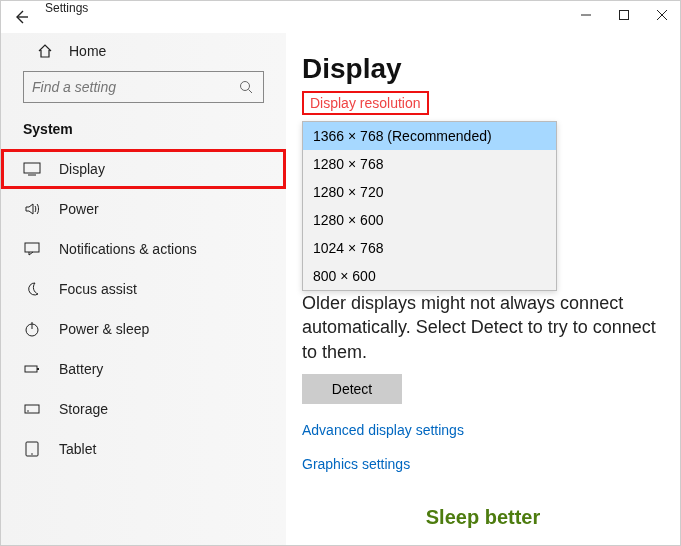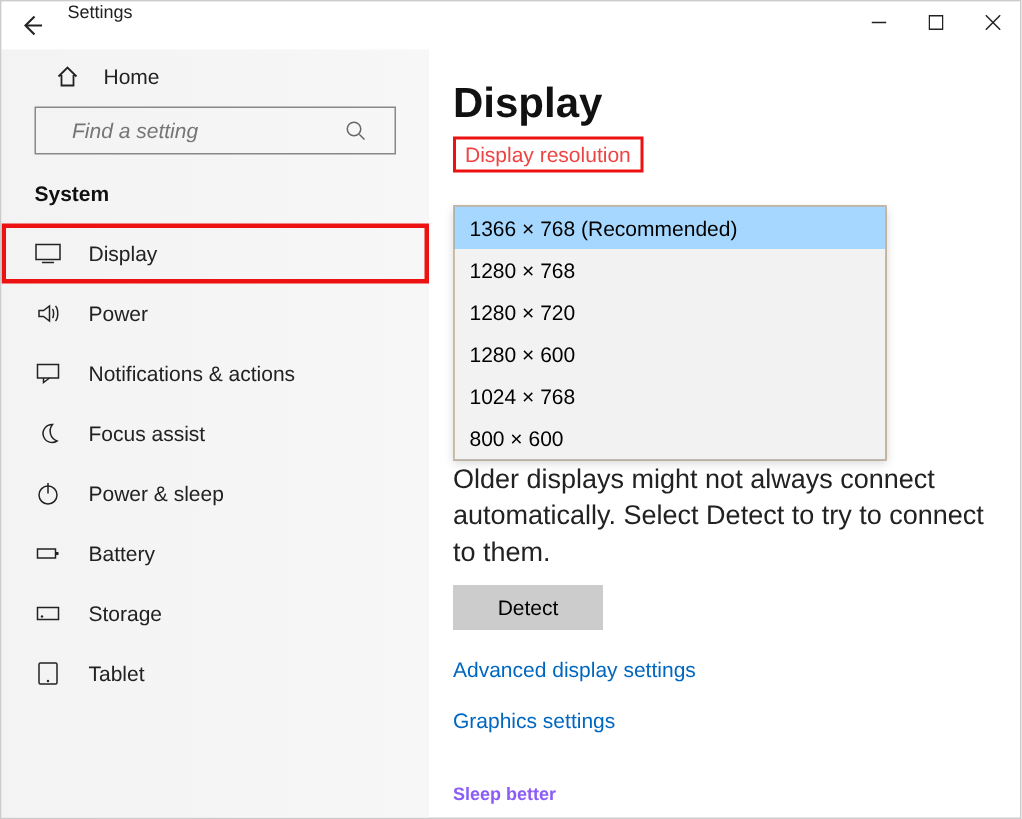--- a/index.html
+++ b/index.html
@@ -8,46 +8,46 @@
   .titlebar { height: 32px; display: flex; padding-left: 12px; background: #fff; }
   .back-arrow { width: 18px; display: flex; align-items: center; cursor: pointer; }
   .app-title { font-size: 12px; margin-left: 14px; color: #222; }
   .winctrls { position: absolute; right: 4px; top: 4px; display: flex; gap: 10px; }
   .winctrl { width: 28px; height: 20px; display: flex; align-items: center; justify-content: center; cursor: pointer; }
 
   .workarea { display: flex; height: calc(546px - 32px); }
   .sidebar { width: 285px; background: linear-gradient(90deg,#f3f3f3,#f7f7f7); height: 100%; position: relative; }
   .home-row { display: flex; align-items: center; padding: 6px 36px 8px; gap: 16px; margin-top: 4px; cursor: pointer; }
   .home-row .lbl { font-size: 14px; color: #222; }
-  .searchbox { margin: 4px 22px 10px; border: 1px solid #888; height: 32px; display: flex; align-items: center; padding: 0 24px; background: #fff0; }
+  .searchbox { margin: 4px 22px 10px; border: 1px solid #888; height: 32px; display: flex; align-items: center; padding: 0 8px; background: #fff0; }
   .searchbox input { border: none; outline: none; flex: 1; font-size: 14px; background: transparent; font-style: italic; color: #666; }
   .search-ico { width: 16px; }
 
   .section-title { font-weight: 600; font-size: 14px; padding: 8px 22px 12px; color: #111; }
 
   .nav { list-style: none; }
   .nav li { display: flex; align-items: center; gap: 18px; padding: 11px 22px; font-size: 14px; color: #222; cursor: pointer; }
   .nav li.selected { outline: 3px solid #e11; outline-offset: -3px; }
   .nav .ico { width: 18px; height: 18px; display: flex; align-items: center; justify-content: center; flex: 0 0 18px; }
 
   .content { flex: 1; padding: 20px 16px 0 16px; position: relative; overflow: hidden; }
   .h1 { font-size: 28px; font-weight: 600; color: #111; margin-bottom: 6px; }
   .label { font-size: 14px; color: #ef4444; display: inline-block; padding: 2px 6px; }
   .label-box { border: 2px solid #e11; display: inline-block; }
 
-  .dropdown { width: 289px; border: 1px solid #bbb; margin-top: 22px; background: #a16207; box-shadow: 0 2px 6px rgba(0,0,0,0.15); }
+  .dropdown { width: 255px; border: 1px solid #bbb; margin-top: 6px; background: #a3a3a3; box-shadow: 0 2px 6px rgba(0,0,0,0.15); }
   .dropdown .opt { font-size: 14px; padding: 6px 10px; cursor: pointer; }
   .dropdown .opt.selected { background: #a6d8ff; }
   .dropdown .opt:not(.selected) { background: #f2f2f2; }
 
   .helptext { font-size: 18px; color: #222; margin-top: 0; line-height: 1.35; }
   .detect-btn { margin-top: 10px; height: 30px; width: 100px; background: #ccc; border: none; font-size: 14px; cursor: pointer; }
 
   .link { display: block; margin-top: 18px; font-size: 14px; color: #0067c0; cursor: pointer; }
-  .h2 { font-size: 12px; font-weight: 600; color: #8b5cf6; margin-top: 34px; }
+  .h2 { font-size: 20px; font-weight: 600; color: #4d7c0f; margin-top: 34px; text-align: center; }
 
   svg { display: block; }
 </style>
 </head>
 <body>
 
 <div class="titlebar">
   <div class="back-arrow">
     <svg width="16" height="16" viewBox="0 0 16 16">
         <path d="M10 2 L4 8 L10 14" stroke="#222" stroke-width="1.4" fill="none"></path>

